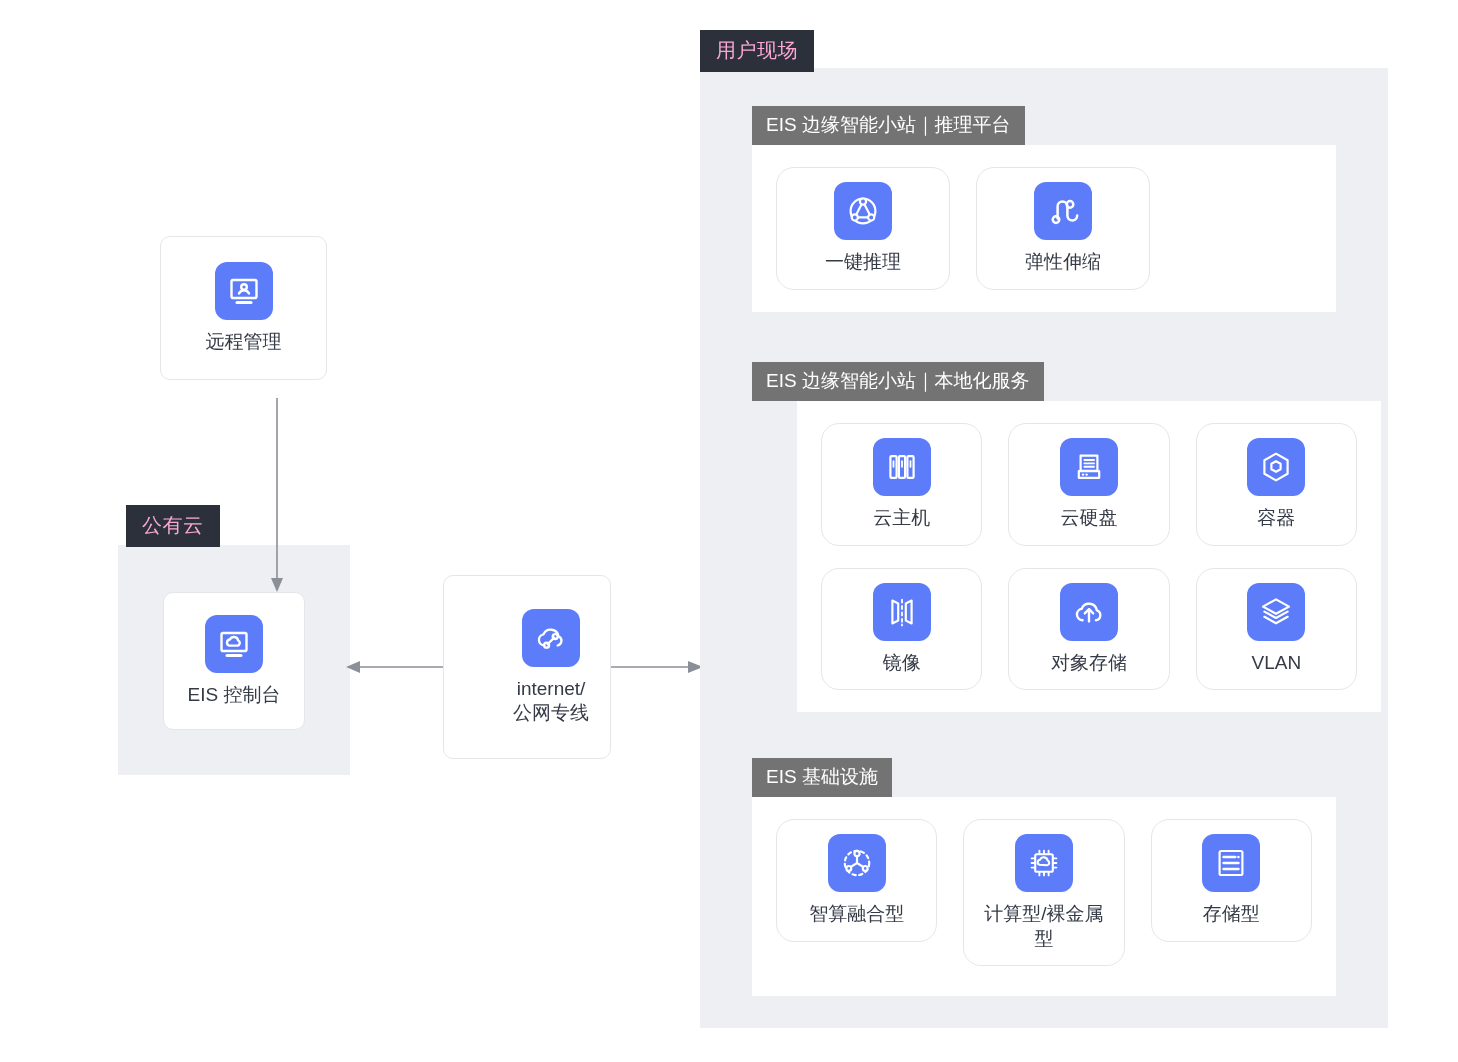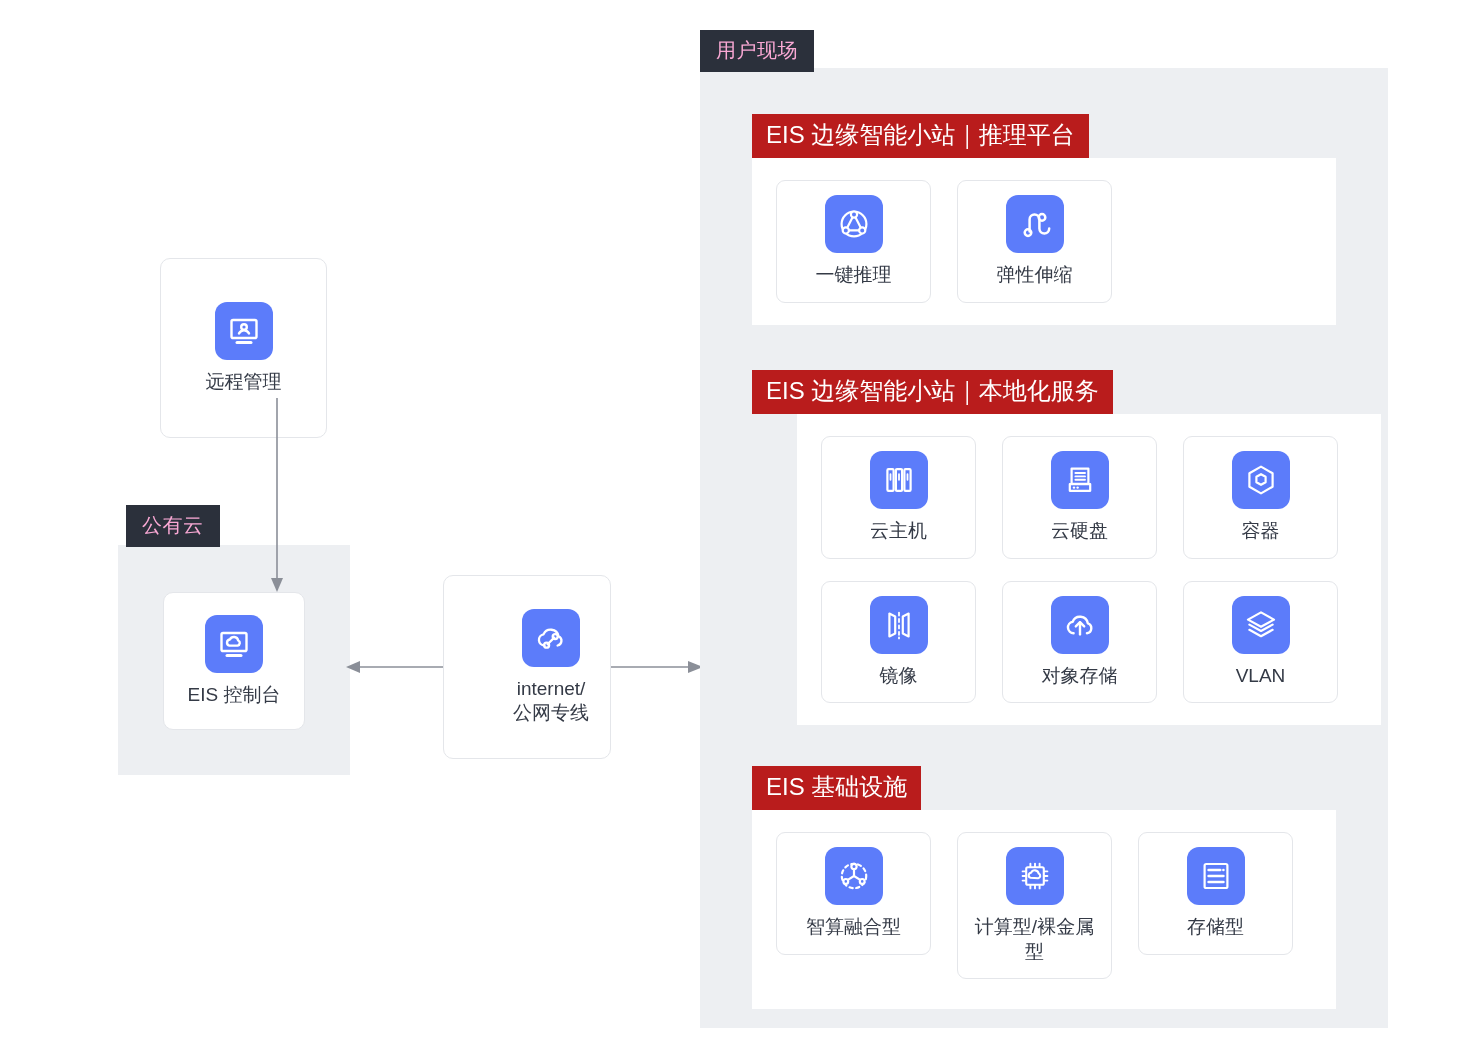--- a/index.html
+++ b/index.html
@@ -62,45 +62,44 @@
   
   #user-site-panel{
     position:absolute;
     left:700px;top:68px;width:688px;height:960px;
     background:#edeff2;
   }
 
   .section{position:absolute;}
   .section-head{
     display:inline-block;
-    background:#b91c1c;
+    background:#737373;
     color:#ffffff;
-    font-size:24px;
+    font-size:19px;
     line-height:1;
     padding:9px 14px 11px 14px;
     white-space:nowrap;
-    margin-top:8px;
   }
   .section-body{
     background:#ffffff;
     box-sizing:border-box;
     padding:22px 24px;
   }
   .card-row{
     display:flex;
     gap:26px;
     justify-content:flex-start;
   }
   .card-row + .card-row{margin-top:22px;}
   .card{
-    width:155px;
+    width:174px;
     min-height:116px;
     background:#ffffff;
     border:1px solid #e4e6ea;
-    border-radius:9px;
+    border-radius:18px;
     display:flex;
     flex-direction:column;
     align-items:center;
     justify-content:center;
     padding:14px 6px 14px 6px;
     box-sizing:border-box;
   }
   .card .tile{margin-bottom:10px;}
   .card .card-label{
     font-size:19px;
@@ -113,21 +112,21 @@
 
   
   .conn{position:absolute;}
   .conn svg{display:block;overflow:visible;}
 </style>
 </head>
 <body>
 
 <div class="stage">
 
-  <div class="node" id="node-remote" style="left:160px;top:258px;width:167px;height:180px;">
+  <div class="node" id="node-remote" style="left:160px;top:236px;width:167px;height:144px;">
     <span class="tile">
       <svg width="34" height="34" viewBox="0 0 34 34" fill="none" stroke="#ffffff" stroke-width="2.4" stroke-linecap="round" stroke-linejoin="round">
         <rect x="4.5" y="6" width="25" height="18" rx="1.6"></rect>
         <circle cx="17" cy="13" r="2.8"></circle>
         <path d="M12 19.4c1.1-2.1 3-3.2 5-3.2s3.9 1.1 5 3.2"></path>
         <path d="M10 28.6h14" stroke-width="3"></path>
       </svg>
     </span>
     <span class="node-label">远程管理</span>
   </div>

